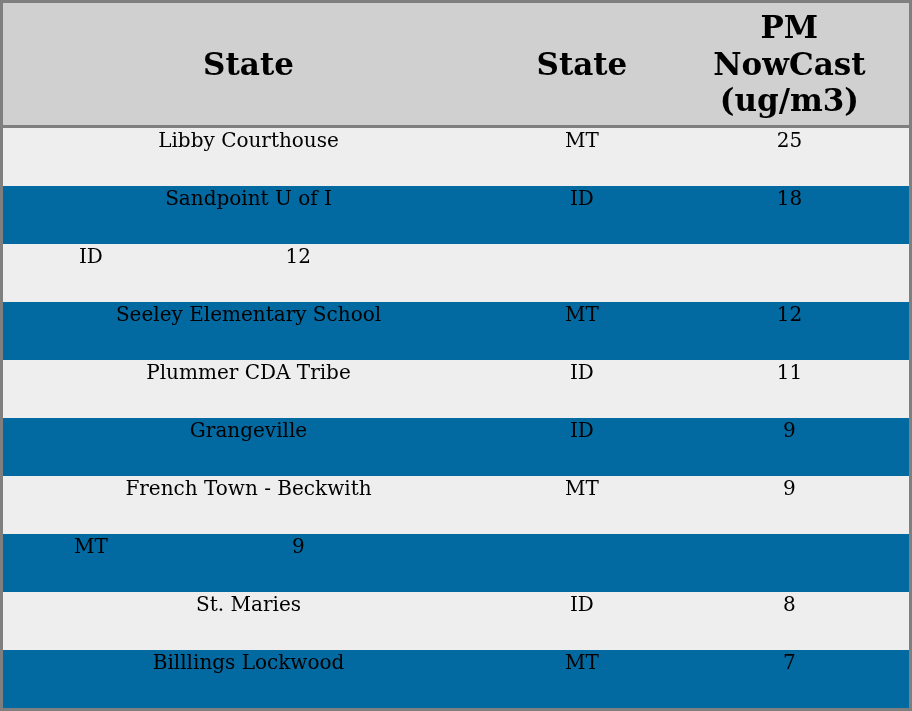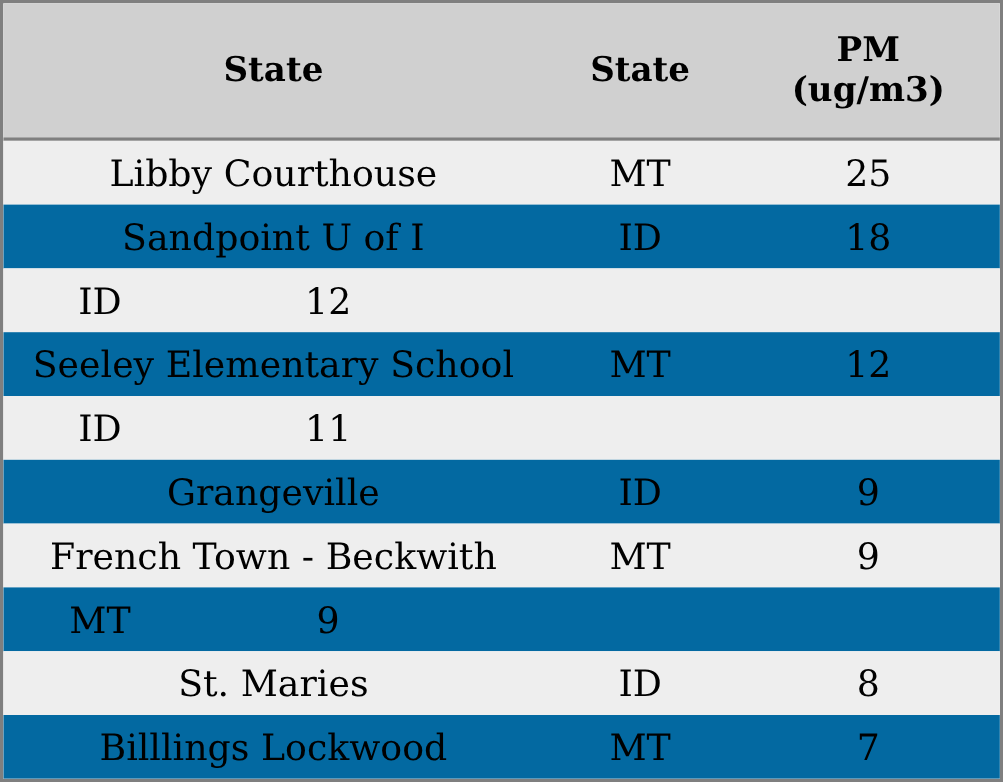--- a/index.html
+++ b/index.html
@@ -23,22 +23,22 @@
     border-bottom: 3px solid #7f7f7f;
     display: flex;
     align-items: stretch;
     font-weight: bold;
     font-size: 31px;
     color: #000000;
   }
   .body-row {
     flex: 1 1 auto;
     display: flex;
-    align-items: center;
-    font-size: 33px;
+    align-items: flex-start;
+    font-size: 20px;
     color: #000000;
   }
   .body-row.alt { background: #eeeeee; }
   .body-row.plain { background: #0369a1; }
   .cell {
     display: flex;
     align-items: center;
     justify-content: center;
     text-align: center;
   }
@@ -56,20 +56,21 @@
 <body>
 
 <div class="table-frame">
 
   <div class="header-row">
     <div class="cell col-site">State</div>
     <div class="cell col-state">State</div>
     <div class="cell col-pm">
       <div class="pm-header-stack">
         <span>PM</span>
+        <span>NowCast</span>
         <span>(ug/m3)</span>
       </div>
     </div>
   </div>
 
   <div class="body-row alt">
     <div class="cell col-site">Libby Courthouse</div>
     <div class="cell col-state">MT</div>
     <div class="cell col-pm">25</div>
   </div>
@@ -85,20 +86,21 @@
     <div class="cell col-pm">12</div>
   </div>
 
   <div class="body-row plain">
     <div class="cell col-site">Seeley Elementary School</div>
     <div class="cell col-state">MT</div>
     <div class="cell col-pm">12</div>
   </div>
 
   <div class="body-row alt">
+    <div class="cell col-site">Plummer CDA Tribe</div>
     <div class="cell col-state">ID</div>
     <div class="cell col-pm">11</div>
   </div>
 
   <div class="body-row plain">
     <div class="cell col-site">Grangeville</div>
     <div class="cell col-state">ID</div>
     <div class="cell col-pm">9</div>
   </div>
 

